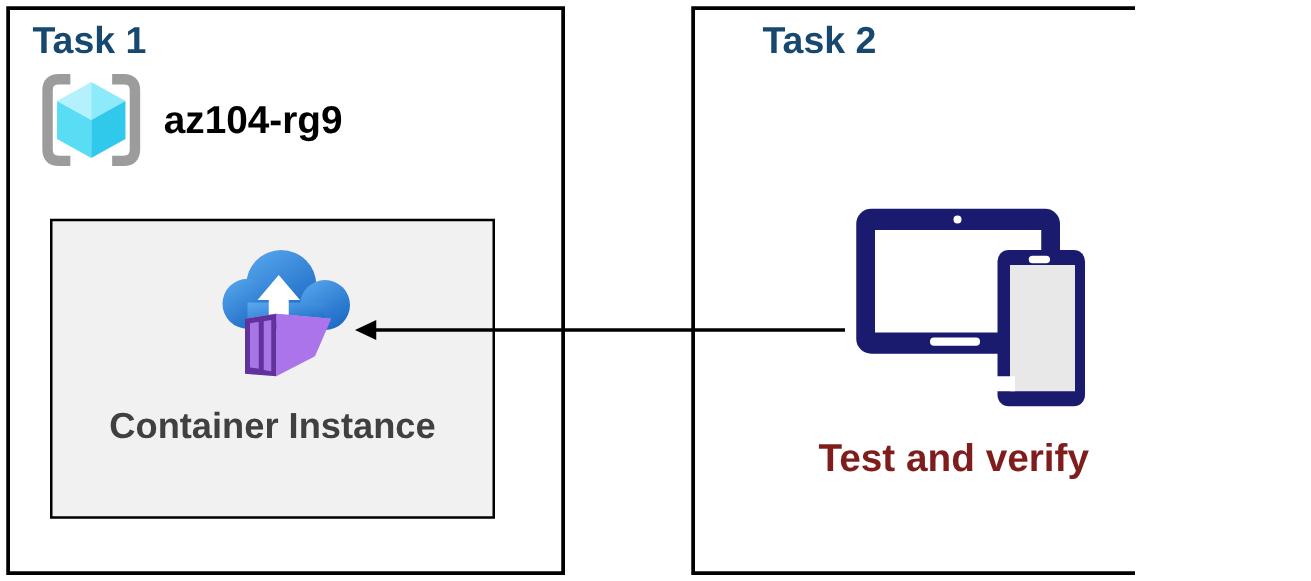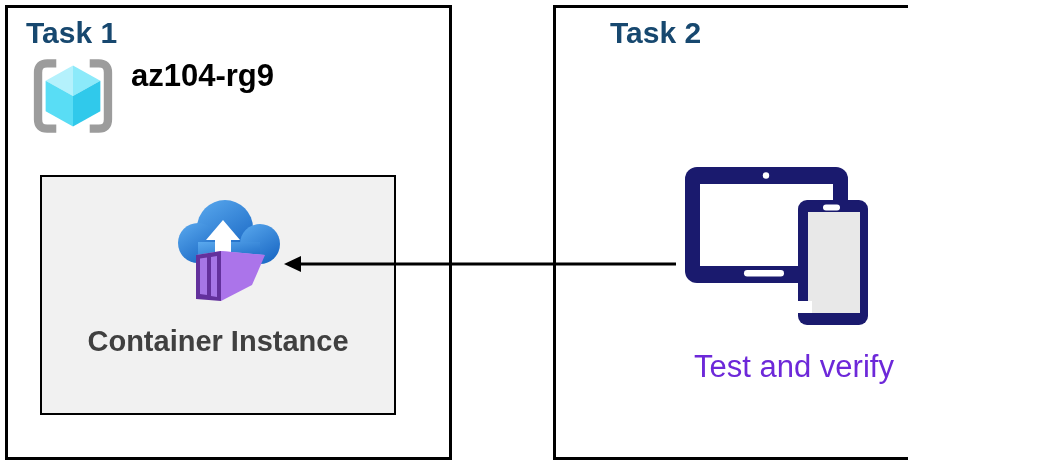--- a/index.html
+++ b/index.html
@@ -6,31 +6,31 @@
   .canvas{
     position:relative;width:908px;height:465px;background:#ffffff;
     font-family:"Liberation Sans",sans-serif;overflow:hidden;
   }
   .task-box{position:absolute;top:5px;height:455px;border:3px solid #000;box-sizing:border-box;background:#fff;}
   .task1{left:5px;width:447px;}
   .task2{left:553px;width:491px;}
   .task-title{position:absolute;top:8px;font-size:30px;font-weight:700;color:#17486f;}
   .task1 .task-title{left:18px;}
   .task2 .task-title{left:22px;margin-left:32px;}
-  .rg-row{position:absolute;left:23px;top:50px;display:flex;gap:16px;}
+  .rg-row{position:absolute;left:23px;top:50px;display:flex;align-items:center;gap:16px;}
   .rg-row svg{width:84px;height:76px;display:block;}
   .rg-name{font-size:31px;font-weight:700;color:#000;}
   .inner-box{
     position:absolute;left:40px;top:175px;width:356px;height:240px;
     background:#f1f1f1;border:2.5px solid #000;box-sizing:border-box;z-index:1;
   }
   .aci-icon{position:absolute;left:131px;top:17px;width:112px;height:110px;}
   .inner-label{position:absolute;left:0;right:0;top:148px;text-align:center;font-size:29px;font-weight:700;color:#404040;}
   .devices-icon{position:absolute;left:680px;top:160px;width:195px;height:170px;z-index:2;}
-  .task2-label{position:absolute;left:559px;top:349px;width:470px;text-align:center;font-size:31px;font-weight:400;color:#6d28d9;z-index:2;}
+  .task2-label{position:absolute;left:528px;top:349px;width:470px;text-align:center;font-size:31px;font-weight:700;color:#7f1d1d;z-index:2;}
   .arrow-svg{position:absolute;left:283px;top:252px;width:395px;height:24px;z-index:5;}
 </style>
 </head>
 <body>
 
 <div class="canvas">
 
   <div class="task-box task1">
     <div class="task-title">Task 1</div>
 

